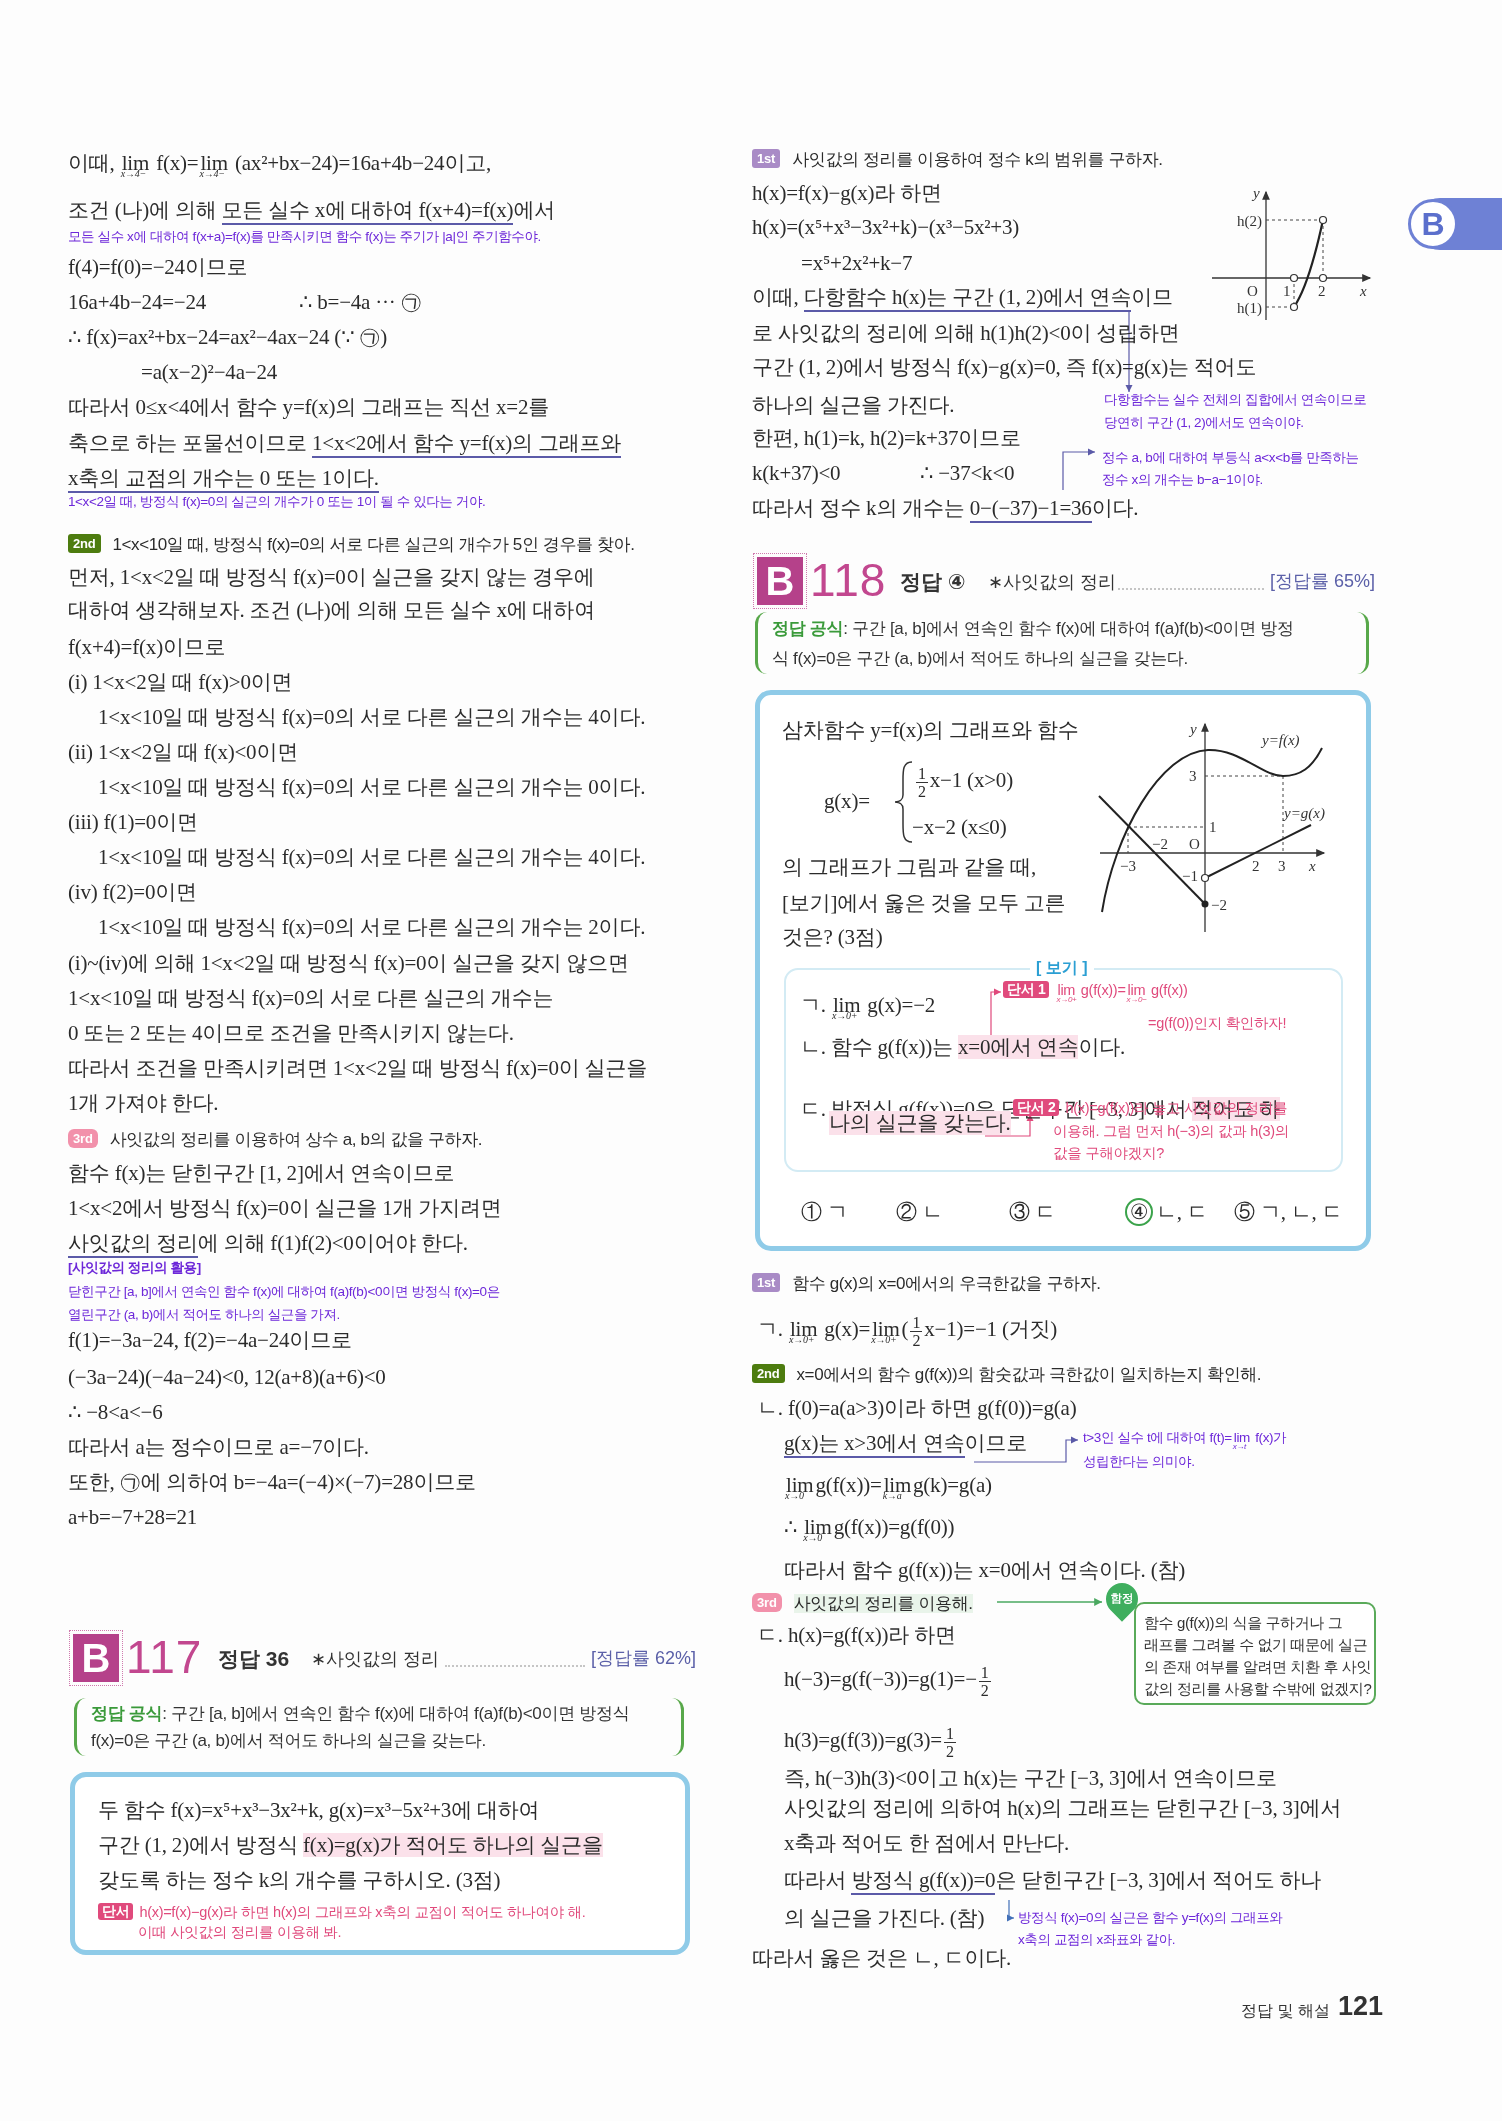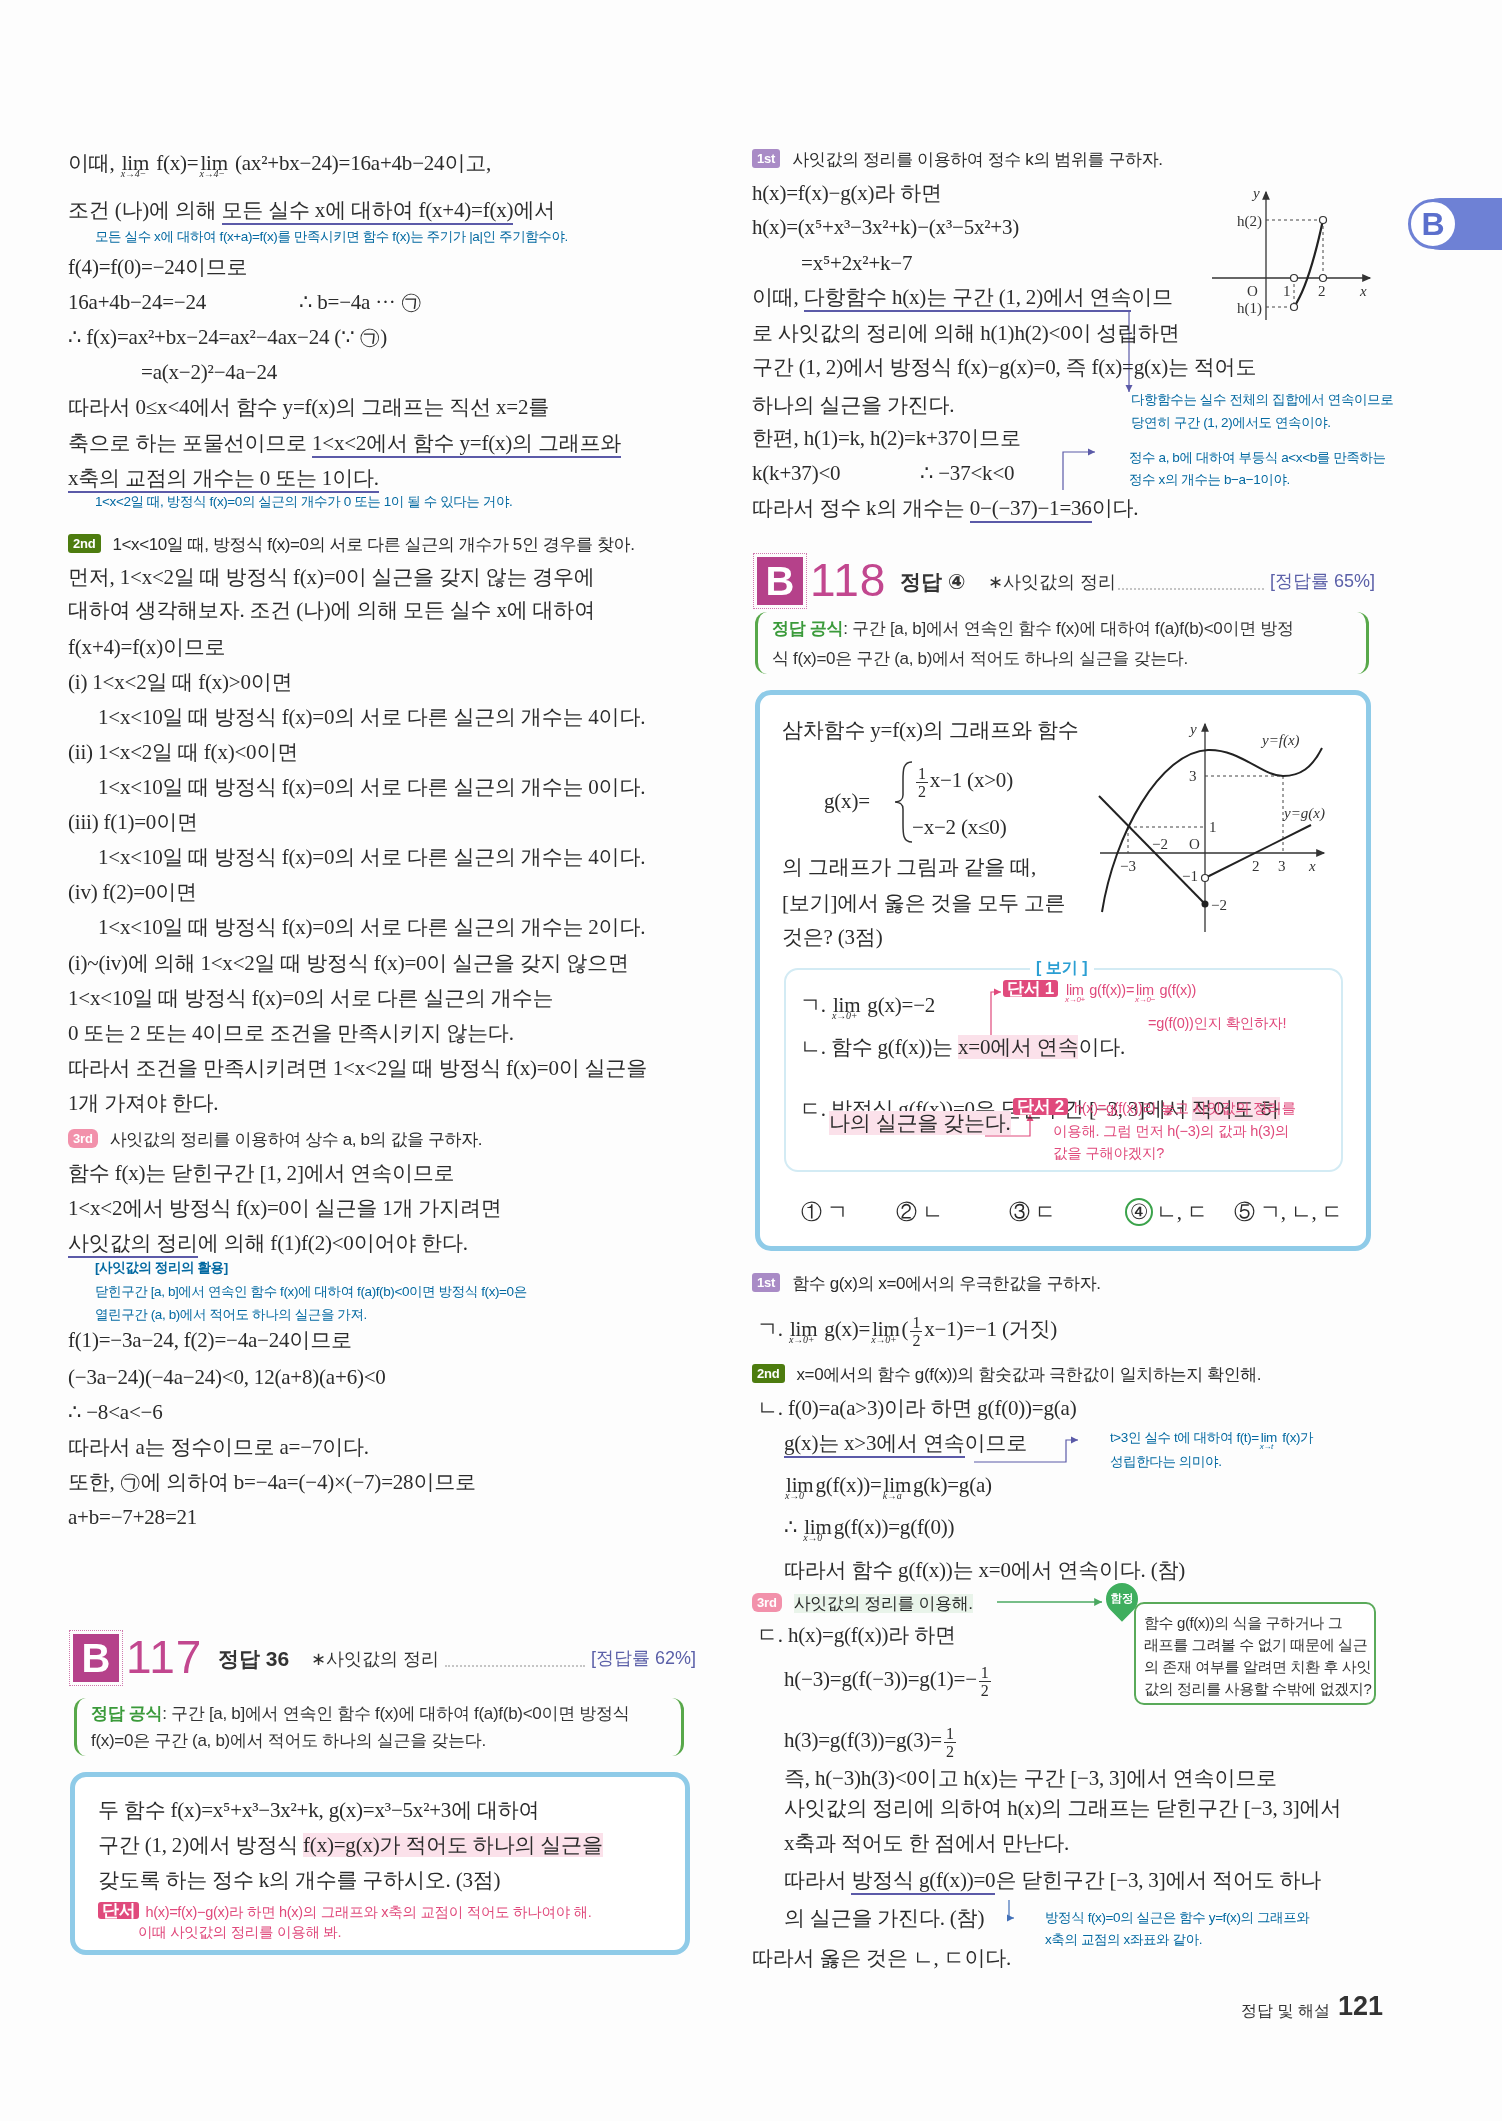--- a/index.html
+++ b/index.html
@@ -1,36 +1,36 @@
 <!DOCTYPE html>
 <html><head>
 <meta charset="utf-8">
 <style>
   html,body{margin:0;padding:0;background:#fff;}
   #page{position:relative;width:1502px;height:2121px;background:#fdfdfd;overflow:hidden;
         font-family:"Liberation Serif","DejaVu Serif",serif;color:#2b2b2b;}
   .overlay{position:absolute;left:0;top:0;pointer-events:none;}
   .ln{position:absolute;white-space:nowrap;font-size:21px;line-height:26px;height:26px;letter-spacing:-0.2px;}
   .note{position:absolute;white-space:nowrap;font-family:"Liberation Sans","DejaVu Sans",sans-serif;
-        font-size:13.5px;line-height:18px;color:#0369a1;letter-spacing:-0.4px;margin-left:27px;}
+        font-size:13.5px;line-height:18px;color:#6d28d9;letter-spacing:-0.4px;}
   .ul{border-bottom:2px solid #5b5aa8;padding-bottom:1px;}
   .hl{background:#fbe1ea;}
   .hlg{background:#e9f4ea;}
   .lim{display:inline-block;position:relative;margin:0 2px;}
   .lim .sub{position:absolute;left:-1px;top:19px;font-size:10px;line-height:10px;white-space:nowrap;font-style:italic;}
   .frac{display:inline-block;vertical-align:middle;text-align:center;font-size:16px;line-height:17px;margin:0 2px;}
   .frac .num{display:block;border-bottom:1px solid #333;padding:0 2px;}
   .frac .den{display:block;}
   .badge{display:inline-block;font-family:"Liberation Sans","DejaVu Sans",sans-serif;font-size:13px;font-weight:bold;
          color:#fff;padding:0 5px;border-radius:3px;margin-right:12px;line-height:19px;vertical-align:2px;}
   .b1st{background:#a98bc6;} .b2nd{background:#4d7c0f;} .b3rd{background:#f291ab;border-radius:6px;}
   .stept{font-family:"Liberation Sans","DejaVu Sans",sans-serif;font-size:17px;letter-spacing:-0.4px;}
   .hint{position:absolute;white-space:nowrap;font-family:"Liberation Sans","DejaVu Sans",sans-serif;font-size:14.5px;
         line-height:20px;color:#e04a7c;letter-spacing:-0.3px;}
-  .hbadge{display:inline-block;background:#e04a7c;color:#fff;font-weight:bold;font-size:17px;padding:0 4px;border-radius:3px;
+  .hbadge{display:inline-block;background:#e04a7c;color:#fff;font-weight:bold;font-size:14px;padding:0 4px;border-radius:3px;
           line-height:17px;margin-right:6px;vertical-align:1px;}
   .qbadge{position:absolute;width:46px;height:48px;background:#b5418a;color:#fff;font-family:"Liberation Sans","DejaVu Sans",sans-serif;
           font-weight:bold;font-size:40px;line-height:48px;text-align:center;outline:1px dotted #d07aae;outline-offset:3px;}
   .qnum{position:absolute;font-family:"Liberation Sans","DejaVu Sans",sans-serif;font-size:46px;line-height:50px;color:#c2478f;letter-spacing:1px;}
   .qans{position:absolute;font-family:"Liberation Sans","DejaVu Sans",sans-serif;font-size:21px;font-weight:bold;color:#333;white-space:nowrap;}
   .qtopic{position:absolute;font-family:"Liberation Sans","DejaVu Sans",sans-serif;font-size:18px;color:#333;white-space:nowrap;}
   .qdots{position:absolute;border-top:2px dotted #c5c5c5;height:0;}
   .qrate{position:absolute;font-family:"Liberation Sans","DejaVu Sans",sans-serif;font-size:18px;color:#5b60a8;white-space:nowrap;}
   .formula{position:absolute;box-sizing:border-box;border-left:3px solid #58a84a;border-right:3px solid #58a84a;border-radius:12px;
            padding:2px 0 0 14px;font-size:17px;white-space:nowrap;font-family:"Liberation Sans","DejaVu Sans",sans-serif;color:#333;letter-spacing:-0.3px;}

